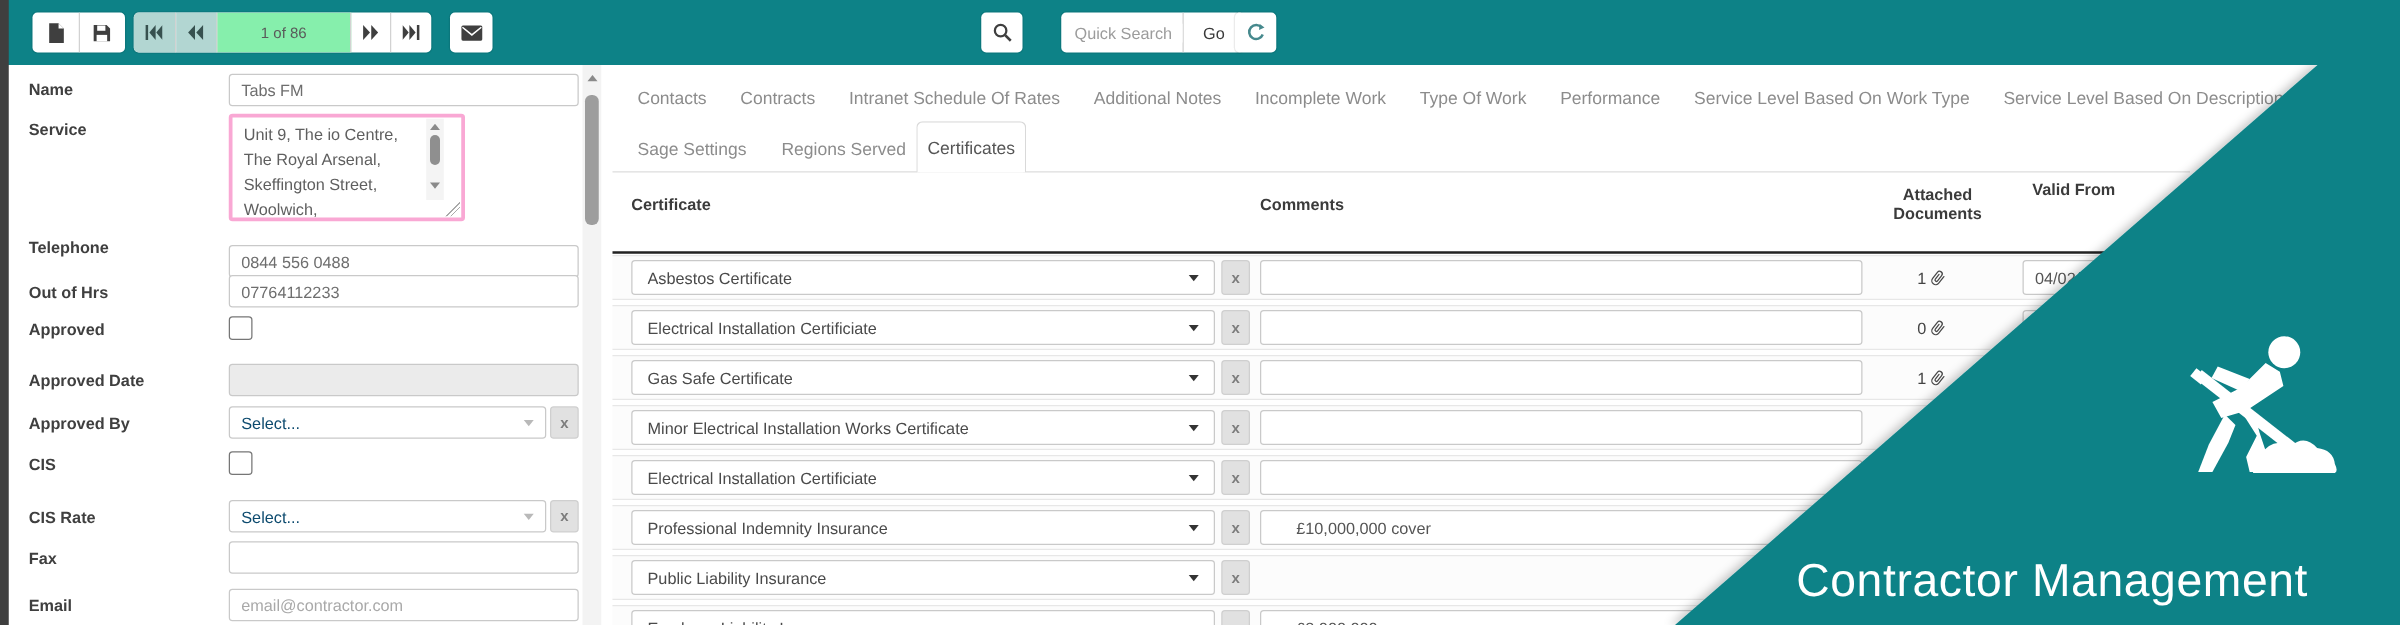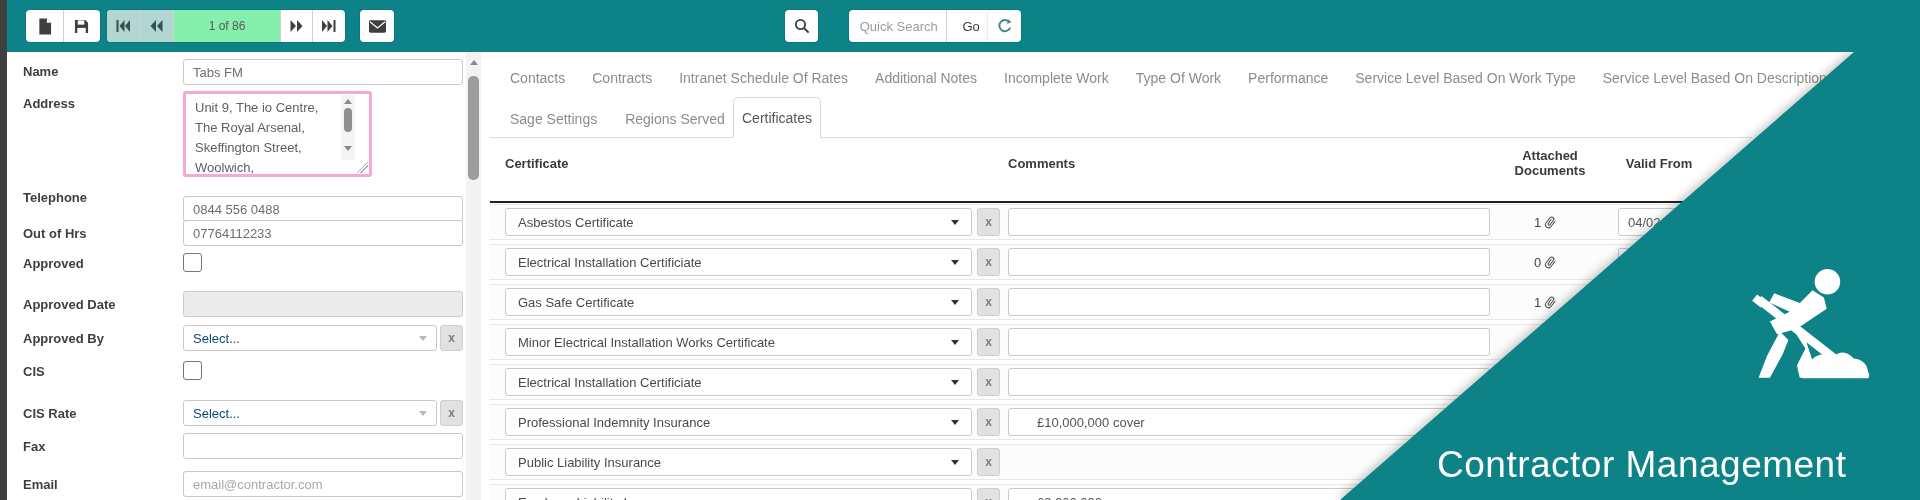--- a/index.html
+++ b/index.html
@@ -180,21 +180,21 @@
           <path d="M10.8 1.2 L14.6 4.0 L10.2 6.0 Z" fill="#46898d"></path>
         </svg>
       </button>
     </div>
   </div>
 
   <div>
     <span class="fld-label" style="top:64px;">Name</span>
     <input class="txt-input" style="top: 59px;" value="Tabs FM">
 
-    <span class="fld-label" style="top:96px;">Address</span>
+    <span class="fld-label" style="top:96px;">Service</span>
     <div class="area">
       <div class="area-text">Unit 9, The io Centre,
 The Royal Arsenal,
 Skeffington Street,
 Woolwich,
 London,</div>
       <div class="area-sb">
         <div class="sb-arrow sb-up"></div>
         <div class="area-thumb"></div>
         <div class="sb-arrow sb-dn" style="margin-top:14px;"></div>
@@ -259,21 +259,21 @@
   <div class="tabs-row" style="left:510px;top:111px;gap:28px;" id="tabs-row2">
       <span class="tab">Sage Settings</span>
       <span class="tab">Regions Served</span>
     </div>
   <div class="active-tab">Certificates</div>
   <div class="tabstrip-line"></div>
 
   <div class="th" style="left:505px;top:156px;">Certificate</div>
   <div class="th" style="left:1008px;top:156px;">Comments</div>
   <div class="th th-center" style="left:1495px;top:148px;width:110px;">Attached Documents</div>
-  <div class="th th-center" style="left:1613px;top:156px;width:92px;">Valid From</div>
+  <div class="th th-center" style="left:1613px;top:144px;width:92px;">Valid From</div>
   <div class="header-line"></div>
 
   <div id="rows">
   <div class="trow" style="top: 204px;">
     <div class="combo">
       <span class="combo-text">Asbestos Certificate</span>
       <span class="caret"></span>
     </div>
     <button class="xbtn">x</button>
     <input class="cmt" style="">

